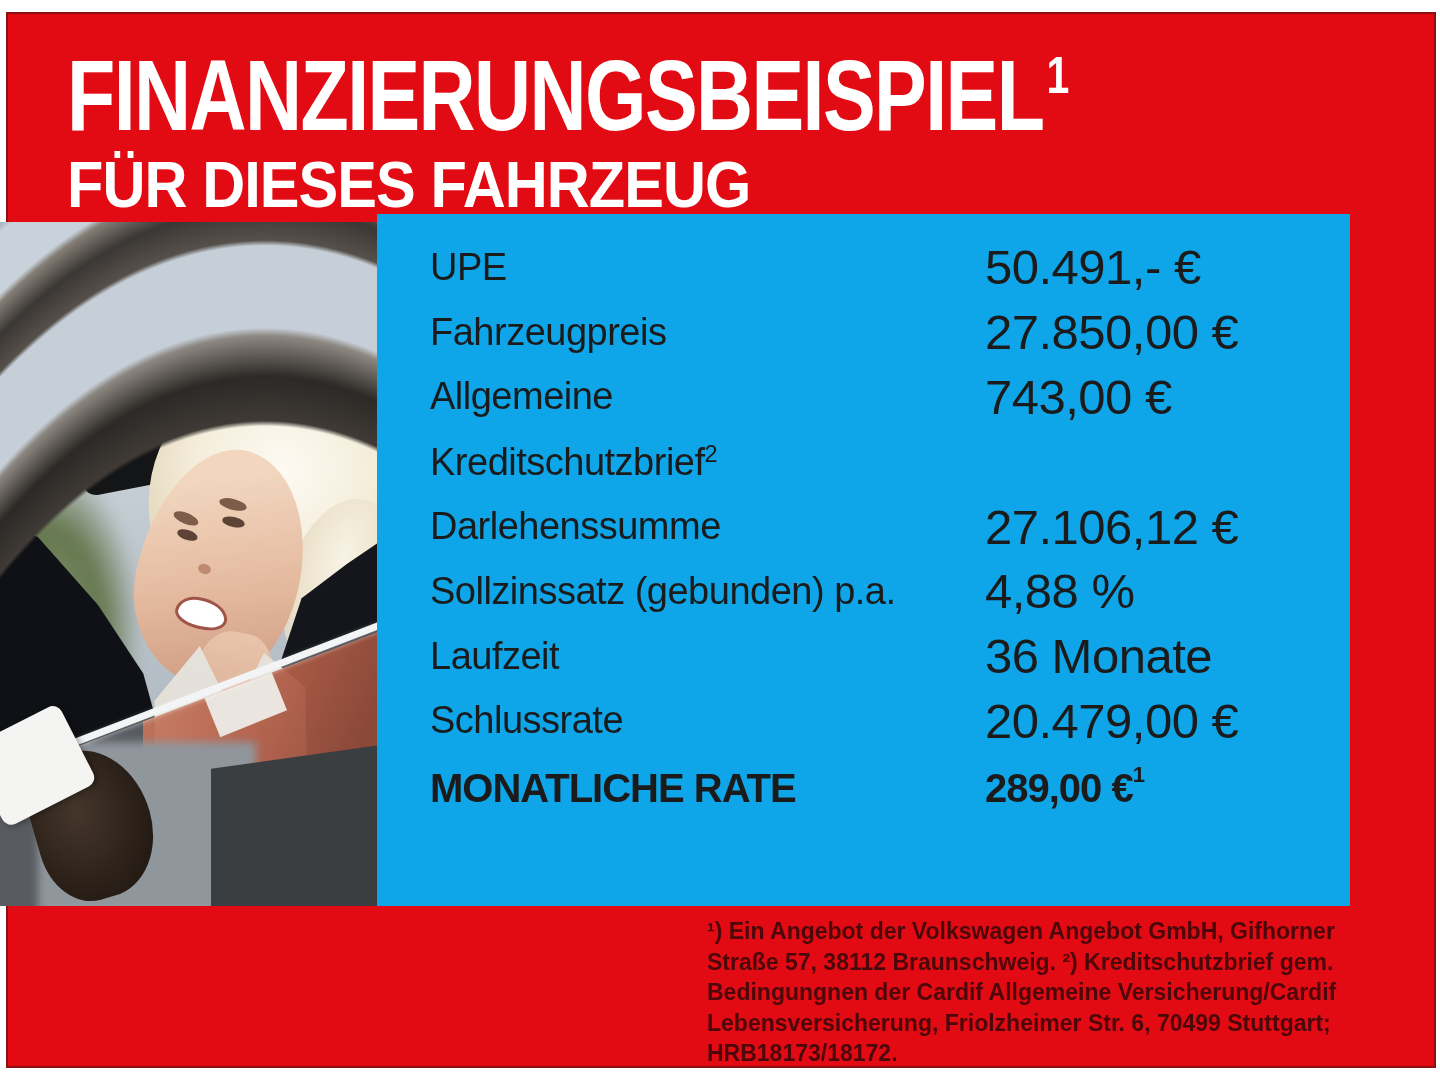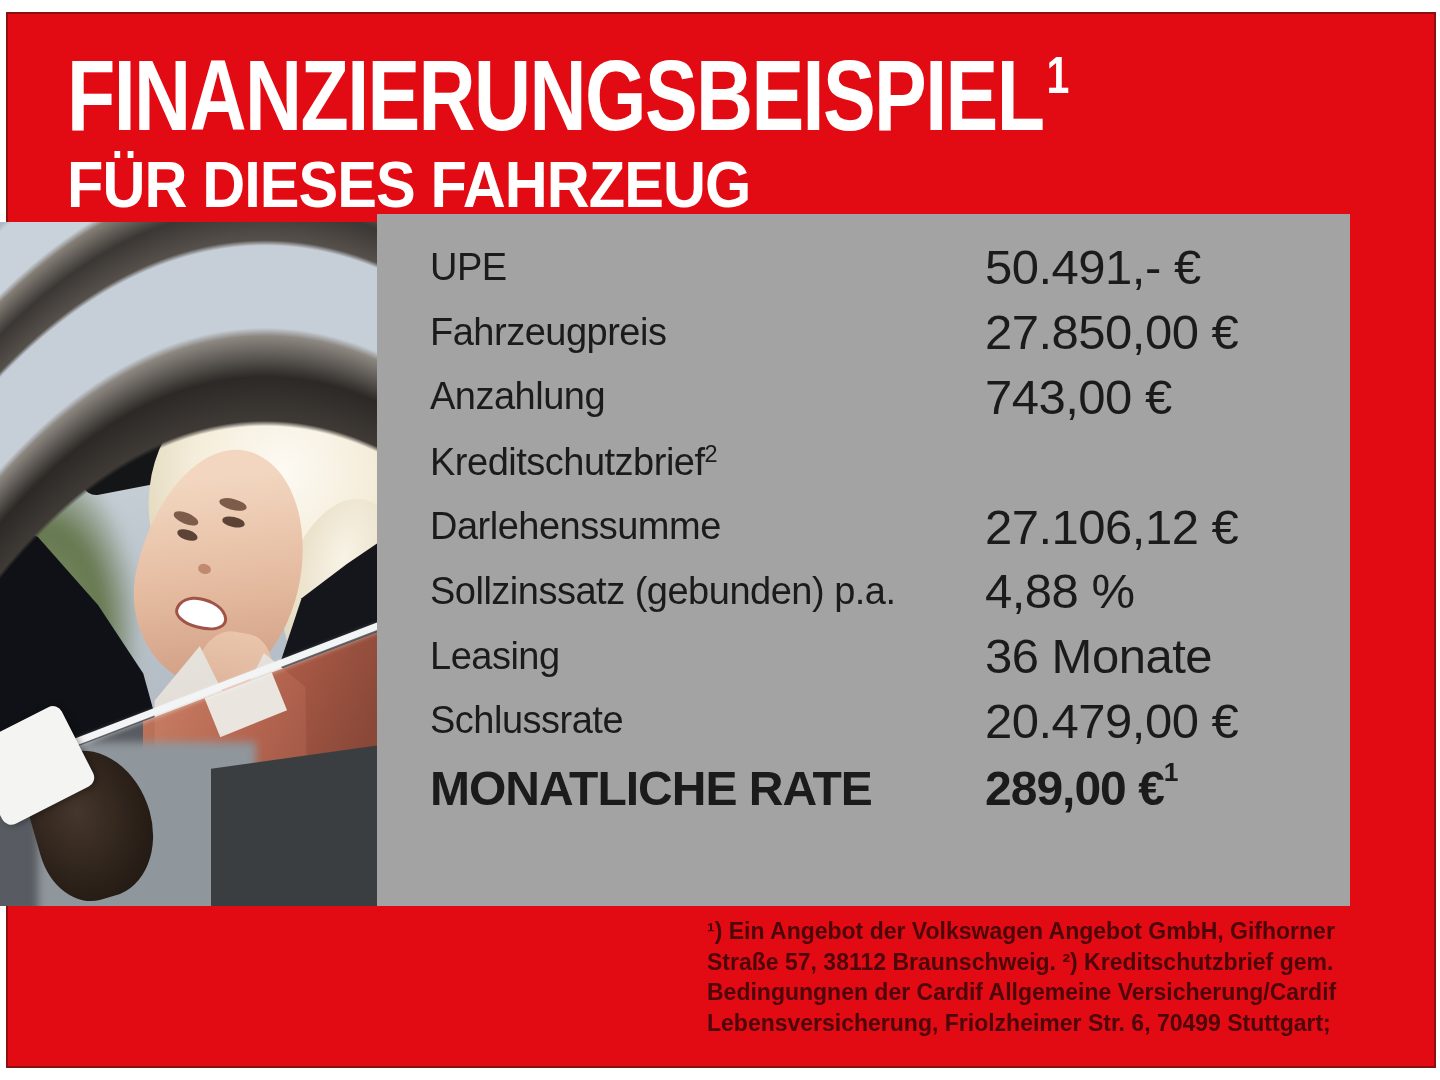--- a/index.html
+++ b/index.html
@@ -29,33 +29,33 @@
   }
   .headline .subtitle {
     display:inline-block; white-space:nowrap; margin-top:8px;
     font-size:64px; font-weight:bold; line-height:1; letter-spacing:-1px;
     transform:scaleX(0.93); transform-origin:left top;
   }
 
   
   .panel {
     position:absolute; left:377px; top:214px; width:973px; height:692px;
-    background:#a3a3a3; padding-top:21px;
+    background:#0ea5e9; padding-top:21px;
   }
   .frow { position:relative; height:64.8px; display:flex; align-items:center; }
   .frow .flabel {
     margin-left:53px; font-size:38px; color:#1b1b1b; white-space:nowrap; letter-spacing:-0.5px;
   }
   .frow .flabel sup { font-size:0.62em; position:relative; top:0.05em; }
   .frow .fvalue {
     position:absolute; left:608px; font-size:49px; color:#1b1b1b; white-space:nowrap; letter-spacing:-0.5px;
   }
   .frow.total { height:70px; }
   .frow.total .flabel, .frow.total .fvalue {
-    font-weight:bold; font-size:48px; letter-spacing:-1px;
+    font-weight:bold; font-size:40px; letter-spacing:-1px;
   }
   .frow.total .fvalue sup { font-size:0.55em; position:relative; top:-0.25em; }
 
   
   .footnote {
     position:absolute; left:707px; top:916px; width:660px;
     font-size:23px; line-height:30.5px; font-weight:bold;
     color:#4c070a; letter-spacing:0;
   }
   .footnote span { display:block; white-space:nowrap; }
@@ -168,48 +168,49 @@
 
   <div class="frow">
     <span class="flabel">UPE</span>
     <span class="fvalue">50.491,- €</span>
   </div>
   <div class="frow">
     <span class="flabel">Fahrzeugpreis</span>
     <span class="fvalue">27.850,00 €</span>
   </div>
   <div class="frow">
-    <span class="flabel">Anzahlung</span>
+    <span class="flabel">Allgemeine</span>
     <span class="fvalue">743,00 €</span>
   </div>
   <div class="frow">
     <span class="flabel"><span>Kreditschutzbrief</span><sup>2</sup></span>
     <span class="fvalue"></span>
   </div>
   <div class="frow">
     <span class="flabel">Darlehenssumme</span>
     <span class="fvalue">27.106,12 €</span>
   </div>
   <div class="frow">
     <span class="flabel">Sollzinssatz (gebunden) p.a.</span>
     <span class="fvalue">4,88 %</span>
   </div>
   <div class="frow">
-    <span class="flabel">Leasing</span>
+    <span class="flabel">Laufzeit</span>
     <span class="fvalue">36 Monate</span>
   </div>
   <div class="frow">
     <span class="flabel">Schlussrate</span>
     <span class="fvalue">20.479,00 €</span>
   </div>
   <div class="frow total">
     <span class="flabel">MONATLICHE RATE</span>
     <span class="fvalue"><span>289,00 €</span><sup>1</sup></span>
   </div>
 
 </div>
 
 <div class="footnote">
   <span>¹) Ein Angebot der Volkswagen Angebot GmbH, Gifhorner</span>
   <span>Straße 57, 38112 Braunschweig. ²) Kreditschutzbrief gem.</span>
   <span>Bedingungnen der Cardif Allgemeine Versicherung/Cardif</span>
   <span>Lebensversicherung, Friolzheimer Str. 6, 70499 Stuttgart;</span>
+  <span>HRB18173/18172.</span>
 </div>
 
 </body></html>

